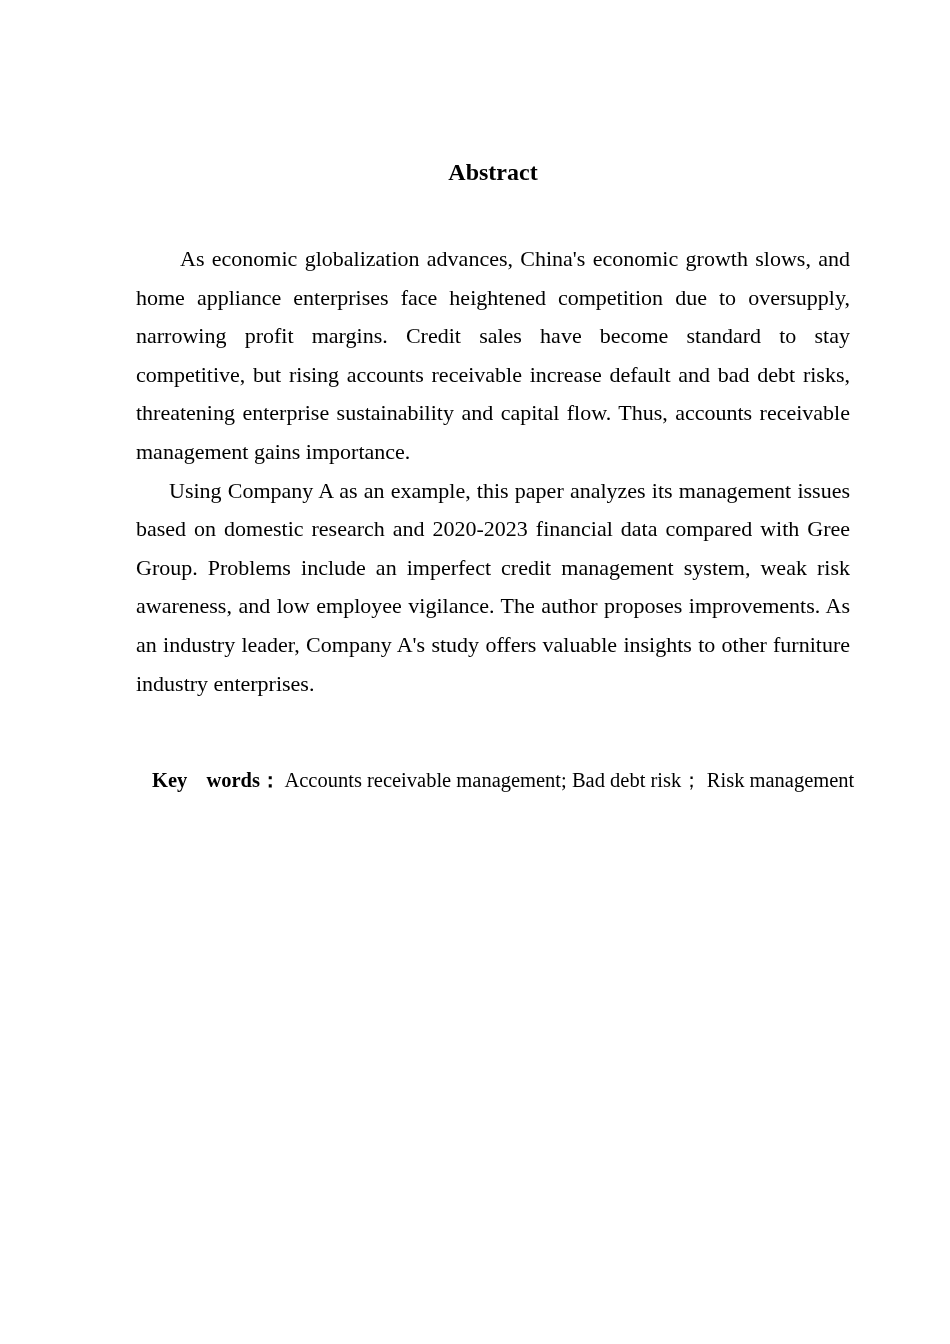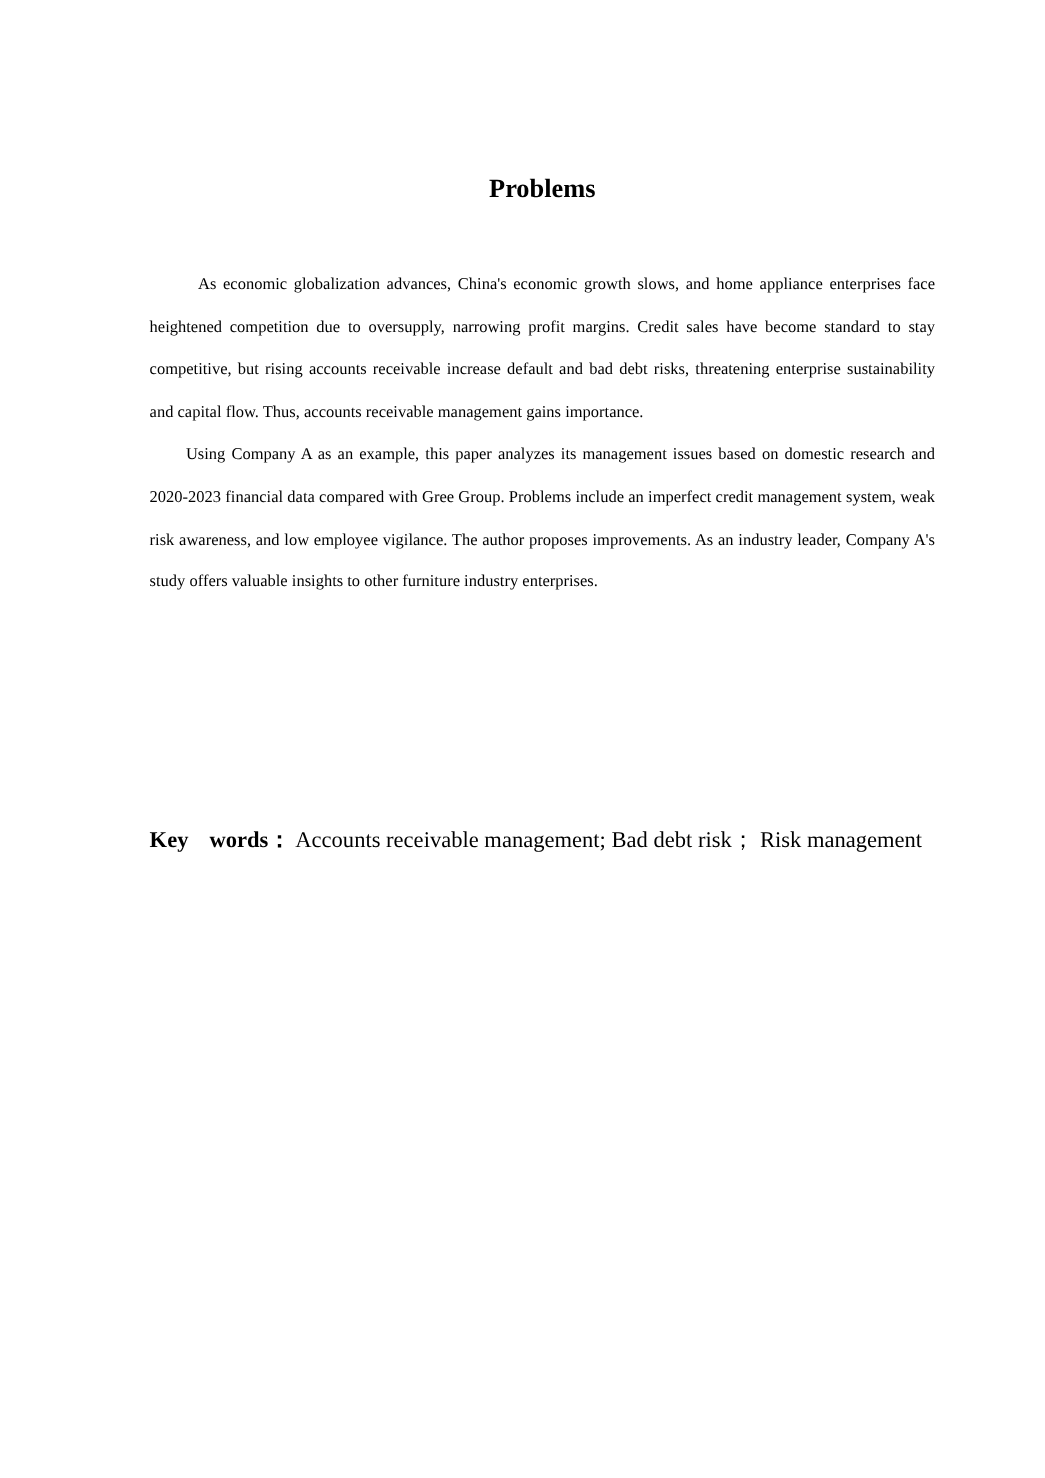--- a/index.html
+++ b/index.html
@@ -2,33 +2,33 @@
 <html><head>
 <meta charset="utf-8">
 <style>
   html, body { margin: 0; padding: 0; background: #ffffff; }
   body { width: 950px; height: 1344px; position: relative; overflow: hidden;
          font-family: "Liberation Serif", serif; color: #000; }
   .page { position: absolute; left: 136px; top: 0; width: 714px; }
   .title { position: absolute; top: 156px; left: 0; width: 714px; text-align: center;
            font-weight: bold; font-size: 24px; line-height: 32px; margin: 0; }
   .body-text { position: absolute; top: 240px; left: 0; width: 714px;
-               font-size: 15px; line-height: 38.6px; text-align: justify; margin: 0; }
+               font-size: 22px; line-height: 38.6px; text-align: justify; margin: 0; }
   .body-text p { margin: 0; text-align: justify; }
   .p1 { text-indent: 44px; }
   .p2 { text-indent: 33px; font-family: Liberation Serif, serif; }
   .keywords { position: absolute; top: 743px; left: 0; width: 714px;
-              font-size: 20.5px; line-height: 42px; text-align: justify; margin: 0; }
+              font-size: 20.5px; line-height: 42px; text-align: justify; margin: 16px; }
   .kw-label { font-weight: bold; word-spacing: 14px; }
 </style>
 </head>
 <body>
 
 <div class="page">
-  <h1 class="title">Problems</h1>
+  <h1 class="title">Abstract</h1>
 
   <div class="body-text">
     <p class="p1">As economic globalization advances, China's economic growth slows, and home appliance enterprises face heightened competition due to oversupply, narrowing profit margins. Credit sales have become standard to stay competitive, but rising accounts receivable increase default and bad debt risks, threatening enterprise sustainability and capital flow. Thus, accounts receivable management gains importance.</p>
     <p class="p2">Using Company A as an example, this paper analyzes its management issues based on domestic research and 2020-2023 financial data compared with Gree Group. Problems include an imperfect credit management system, weak risk awareness, and low employee vigilance. The author proposes improvements. As an industry leader, Company A's study offers valuable insights to other furniture industry enterprises.</p>
   </div>
 
   <p class="keywords"><span class="kw-label">Key words：</span><span> Accounts receivable management; Bad debt risk； Risk management</span></p>
 </div>
 
 </body></html>

